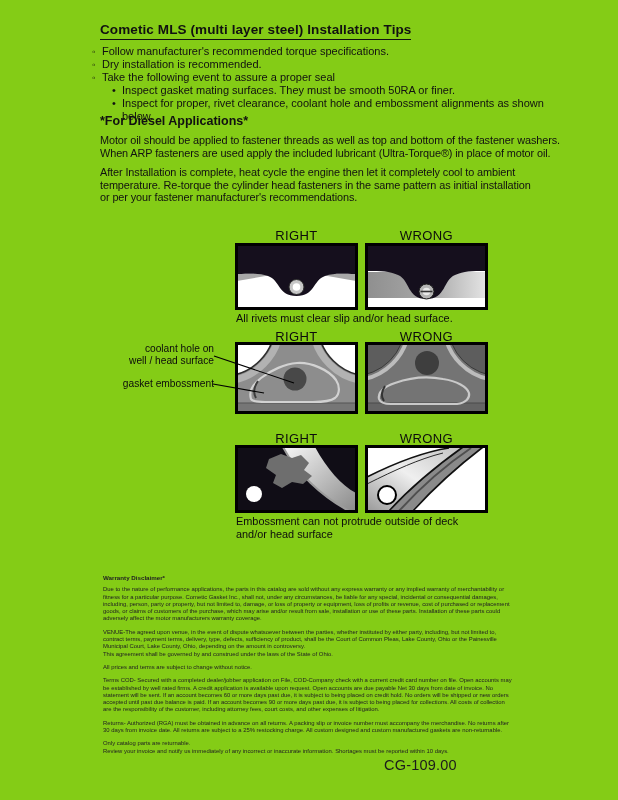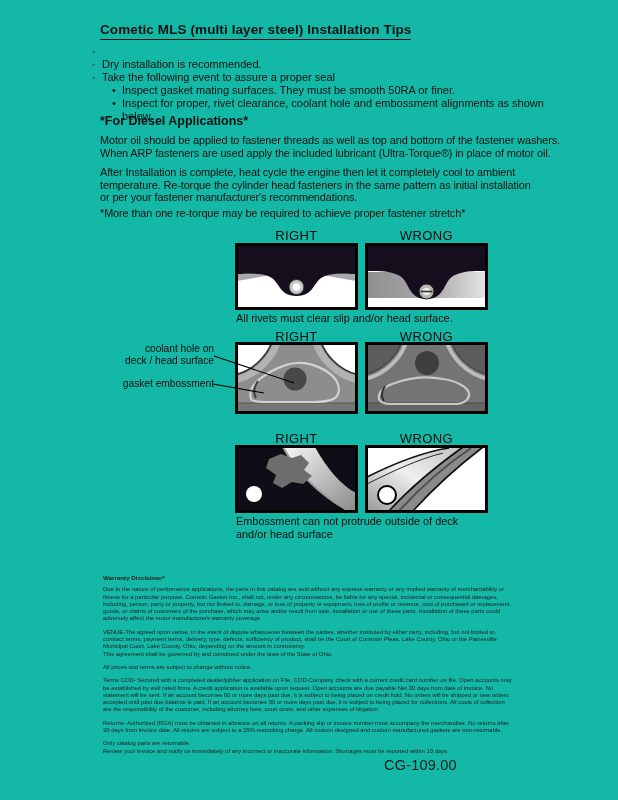--- a/index.html
+++ b/index.html
@@ -1,17 +1,17 @@
 <!DOCTYPE html>
 <html><head>
 <meta charset="utf-8">
 <style>
   html,body{margin:0;padding:0;background:#e9e9e9;}
   .page{
-    position:relative;width:618px;height:800px;margin:0 auto;background:#14b8a6;
+    position:relative;width:618px;height:800px;margin:0 auto;background:#84cc16;
     font-family:"Liberation Sans","DejaVu Sans",sans-serif;color:#111;overflow:hidden;
   }
   .abs{position:absolute;}
   .pre{white-space:pre-line;}
   
   .title{
     left:100px;top:22px;font-size:13.5px;font-weight:bold;
     border-bottom:1.6px solid #111;padding-bottom:2px;letter-spacing:0.1px;
   }
   
@@ -45,20 +45,21 @@
 </head>
 <body>
 
 <div class="page">
 
   <div class="abs title">Cometic MLS (multi layer steel) Installation Tips</div>
 
   <div class="abs bullets">
     <div class="b-row">
       <span class="glyph">◦</span>
+      <span>Follow manufacturer's recommended torque specifications.</span>
     </div>
     <div class="b-row">
       <span class="glyph">◦</span>
       <span>Dry installation is recommended.</span>
     </div>
     <div class="b-row">
       <span class="glyph">◦</span>
       <span>Take the following event to assure a proper seal</span>
     </div>
     <div class="b-row b-sub">
@@ -70,21 +71,20 @@
       <span>Inspect for proper, rivet clearance, coolant hole and embossment alignments as shown below.</span>
     </div>
   </div>
 
   <div class="abs diesel-h">*For Diesel Applications*</div>
   <div class="abs body-p pre p1">Motor oil should be applied to fastener threads as well as top and bottom of the fastener washers.
 When ARP fasteners are used apply the included lubricant (Ultra-Torque®) in place of motor oil.</div>
   <div class="abs body-p pre p2">After Installation is complete, heat cycle the engine then let it completely cool to ambient
 temperature. Re-torque the cylinder head fasteners in the same pattern as initial installation
 or per your fastener manufacturer's recommendations.</div>
-  <div class="abs body-p pre p3">*More than one re-torque may be required to achieve proper fastener stretch*</div>
 
   <div class="abs dlabel" style="left:235px;top:228px;">RIGHT</div>
   <div class="abs dlabel" style="left:365px;top:228px;">WRONG</div>
 
   <div class="panel" style="left:235px;top:243px;height:67px;">
     <svg viewBox="0 0 123 67">
       <rect width="123" height="67" fill="#ffffff"></rect>
       <polygon points="2,31 42,31 2,38" fill="#a8a8a8"></polygon>
       <polygon points="121,31 81,31 121,38" fill="#a8a8a8"></polygon>
       <path d="M2,2 H121 V31 C106,31 99,30 90,33 C78,37 80,53 61.5,53 C43,53 45,37 33,33 C24,30 17,31 2,31 Z" fill="#150f1d"></path>
@@ -110,21 +110,21 @@
       <line x1="55.5" y1="48.5" x2="67.5" y2="48.5" stroke="#333" stroke-width="1.6"></line>
       <rect x="1.5" y="1.5" width="120" height="64" fill="none" stroke="#000" stroke-width="3"></rect>
     </svg>
   </div>
   <div class="abs caption" style="left:236px;top:312px;">All rivets must clear slip and/or head surface.</div>
 
   <div class="abs dlabel" style="left:235px;top:329px;">RIGHT</div>
   <div class="abs dlabel" style="left:365px;top:329px;">WRONG</div>
 
   <div class="abs annot pre" style="left:92px;top:343px;">coolant hole on
-deck / head surface</div>
+well / head surface</div>
   <div class="abs annot" style="left:92px;top:378px;">gasket embossment</div>
 
   <svg class="abs leader" style="left:118px;top:338px;" width="182" height="62">
     <line x1="96" y1="18" x2="176" y2="45" stroke="#000" stroke-width="1.1"></line>
     <line x1="95" y1="46" x2="146" y2="55" stroke="#000" stroke-width="1.1"></line>
   </svg>
 
   <div class="panel" style="left:235px;top:342px;height:72px;">
     <svg viewBox="0 0 123 72">
       <rect width="123" height="72" fill="#8d8d8d"></rect>

